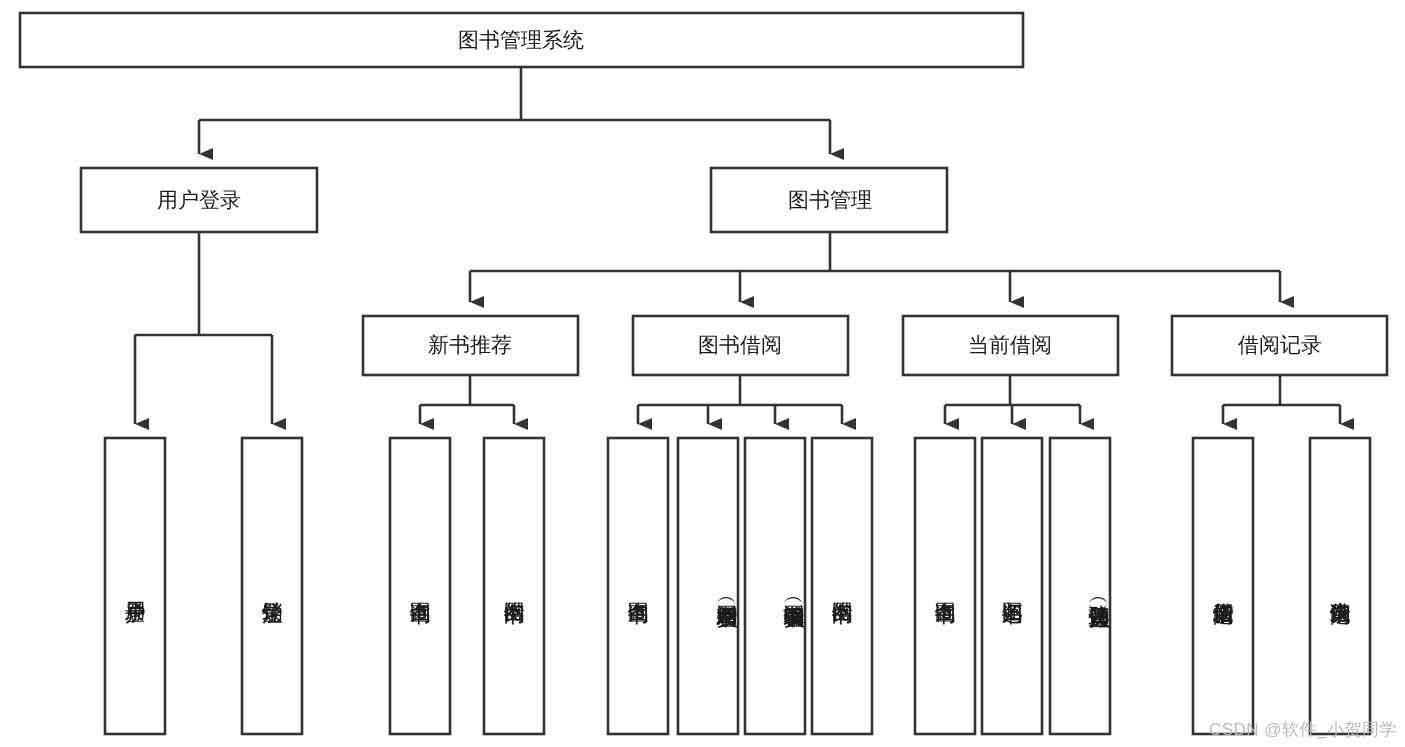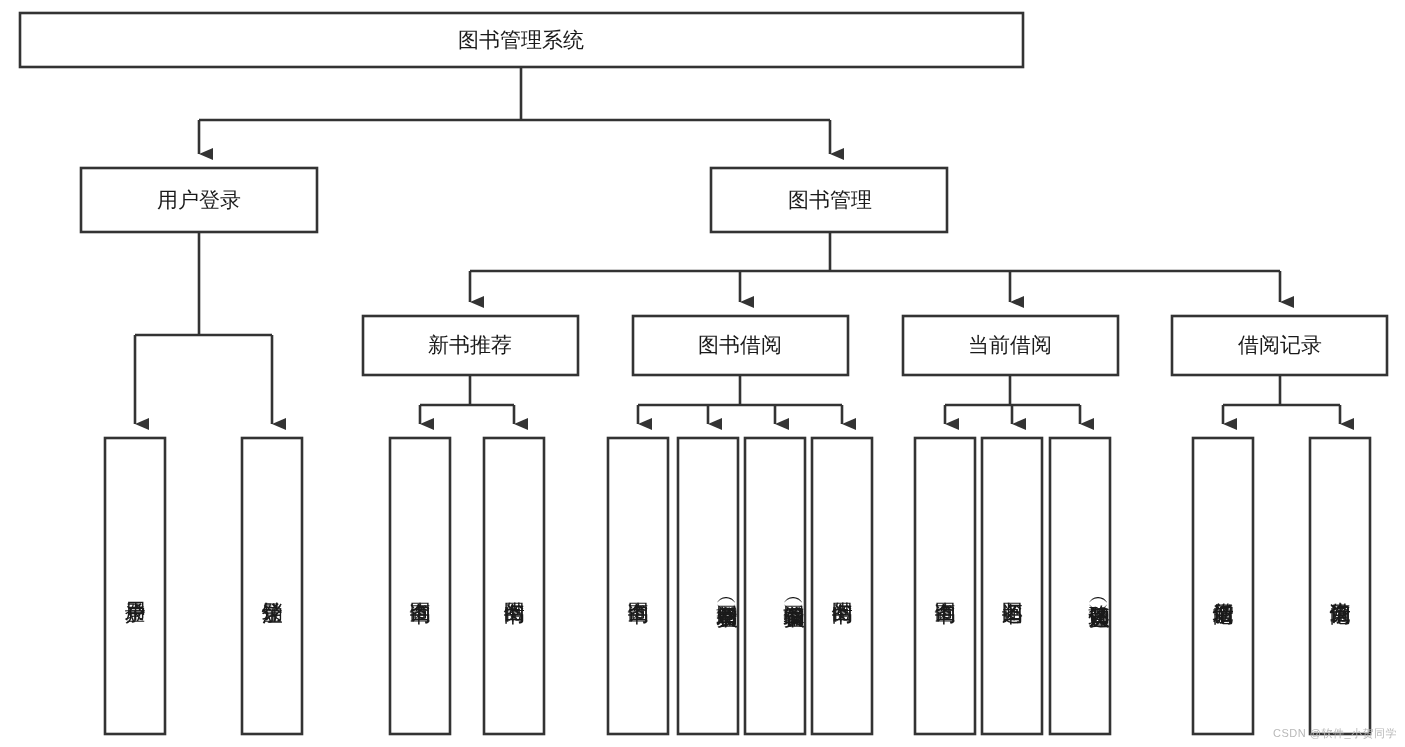--- a/index.html
+++ b/index.html
@@ -63,21 +63,21 @@
     stroke-width: 2.6;
     fill: none;
     stroke-linecap: butt;
   }
   .arrow-head { fill: #333333; }
   .watermark {
     position: absolute;
     right: 8px;
     bottom: 6px;
     font-family: "Liberation Sans", sans-serif;
-    font-size: 11px;
+    font-size: 17px;
     color: #b9b9b9;
     letter-spacing: 0.5px;
     white-space: nowrap;
   }
 </style>
 </head>
 <body>
 
 <div id="diagram-root">
 

